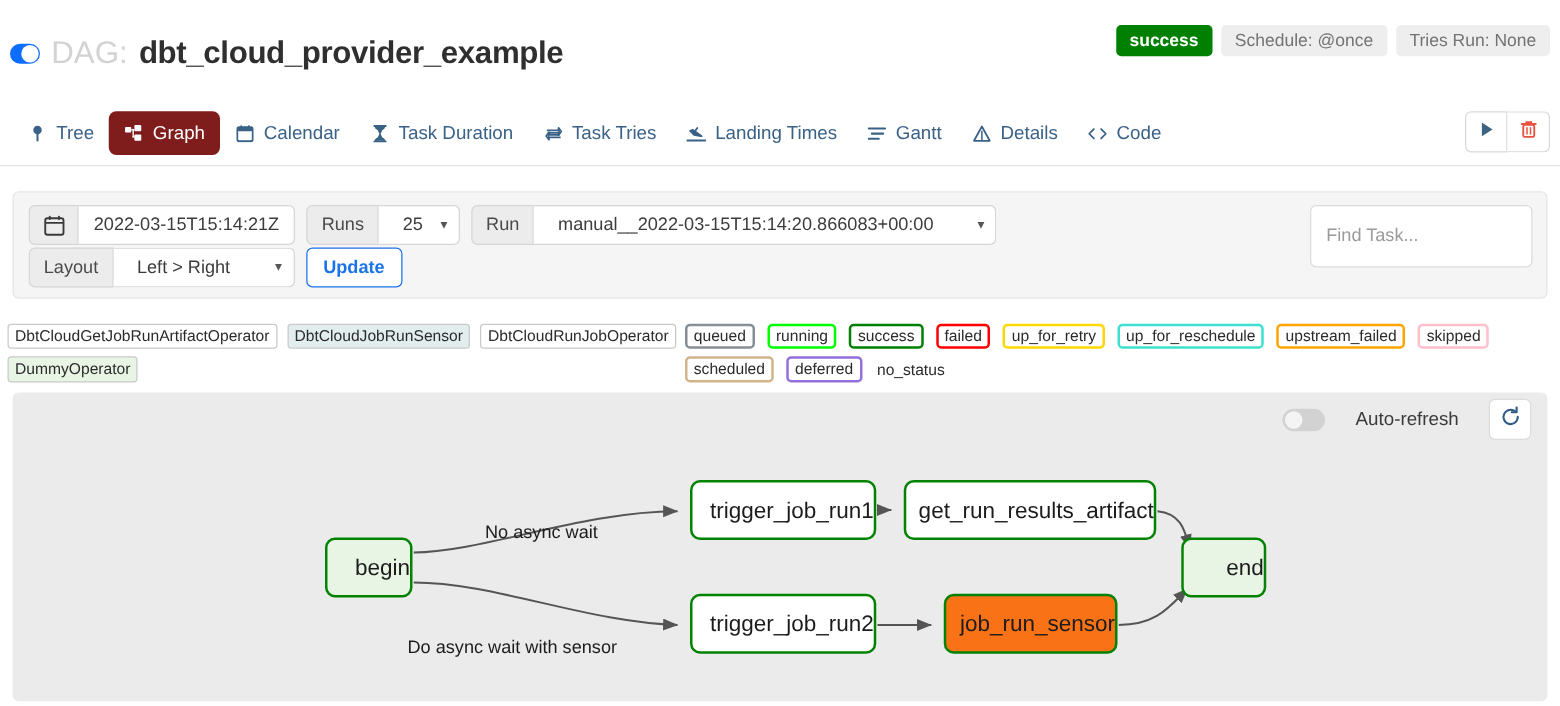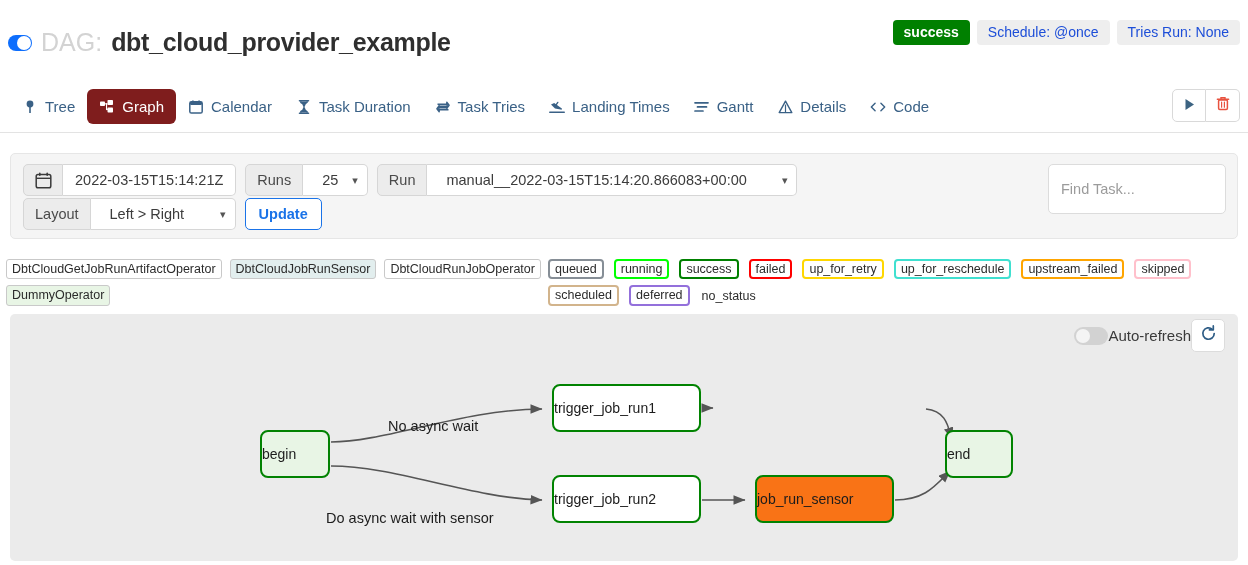--- a/index.html
+++ b/index.html
@@ -35,21 +35,21 @@
 
   .header-badges {
     position: absolute; right: 8px; top: 20px;
     display: flex; align-items: center; gap: 7px;
   }
   .badge {
     font-size: 14px; padding: 5px 11px 6px; border-radius: 4px;
     white-space: nowrap; line-height: 1;
   }
   .badge-success { background: #008000; color: #ffffff; font-weight: 700; }
-  .badge-plain { background: #eeeeee; color: #1d4ed8; font-weight: 400; }
+  .badge-plain { background: #eeeeee; color: #737373; font-weight: 400; }
 
   
   .tabbar {
     position: absolute; left: 0; top: 80px; width: 1248px; height: 53px;
     border-bottom: 1px solid #e3e3e3;
   }
   .tabs {
     position: absolute; left: 10px; top: 0;
     display: flex; align-items: center; height: 53px; gap: 0px;
   }
@@ -138,42 +138,42 @@
   }
   .st-plain { border: none; padding: 1px 2px; font-size: 12.5px; color: #2b2b2b; }
 
   
   .graph-panel {
     position: absolute; left: 10px; top: 314px; width: 1228px; height: 247px;
     background: #ebebeb; border-radius: 5px; overflow: hidden;
   }
   .refresh-row {
     position: absolute; right: 13px; top: 5px;
-    display: flex; align-items: center; gap: 0;
+    display: flex; align-items: center; gap: 24px;
   }
   .switch {
     width: 34px; height: 18px; border-radius: 9px; background: #d2d2d2;
     position: relative; cursor: pointer; flex: none;
   }
   .switch::after {
     content: ""; position: absolute; left: 2px; top: 2px;
     width: 14px; height: 14px; border-radius: 50%; background: #f4f4f4;
   }
   .refresh-lbl { font-size: 15px; color: #3a3a3a; }
   .refresh-btn {
     width: 34px; height: 33px; background: #fff; border: 1px solid #dcdcdc;
     border-radius: 5px; display: flex; align-items: center; justify-content: center;
     cursor: pointer;
   }
 
   .canvas { position: absolute; left: 0; top: 0; width: 1228px; height: 247px; }
   .node {
     position: absolute; border: 2.5px solid #018301; border-radius: 8px;
-    background: #ffffff; display: flex; align-items: center; justify-content: flex-start;
-    font-size: 14px; color: #1c1c1c; cursor: pointer; white-space: nowrap;
+    background: #ffffff; display: flex; align-items: center; justify-content: flex-end;
+    font-size: 18px; color: #1c1c1c; cursor: pointer; white-space: nowrap;
   }
   .node.dummy { background: #e8f5e5; }
   .node.sensor { background: #f97316; }
   .edge-label {
     position: absolute; font-size: 14.5px; color: #1c1c1c; white-space: nowrap;
   }
   svg.edges { position: absolute; left: 0; top: 0; width: 1228px; height: 247px; pointer-events: none; }
 </style>
 </head>
 <body>
@@ -411,20 +411,23 @@
         <path d="M916,95 C936,97 938,112 942,125" fill="none" stroke="#555" stroke-width="1.6" marker-end="url(#arrow)"></path>
         <path d="M885,186 C915,186 925,172 940,157" fill="none" stroke="#555" stroke-width="1.6" marker-end="url(#arrow)"></path>
       </svg>
 
       <div class="node dummy" style="left: 250px; top: 116px; width: 70px; height: 48px; border-color: rgb(1, 131, 1);">
         <span>begin</span>
       </div>
       <div class="node" style="left: 542px; top: 70px; width: 149px; height: 48px; border-color: rgb(1, 131, 1);">
         <span>trigger_job_run1</span>
       </div>
+      <div class="node" style="left: 713px; top: 70px; width: 202px; height: 48px; border-color: rgb(1, 131, 1);">
+        <span>get_run_results_artifact</span>
+      </div>
       <div class="node" style="left: 542px; top: 161px; width: 149px; height: 48px; border-color: rgb(1, 131, 1);">
         <span>trigger_job_run2</span>
       </div>
       <div class="node sensor" style="left: 745px; top: 161px; width: 139px; height: 48px; border-color: rgb(1, 131, 1);">
         <span>job_run_sensor</span>
       </div>
       <div class="node dummy" style="left: 935px; top: 116px; width: 68px; height: 48px; border-color: rgb(1, 131, 1);">
         <span>end</span>
       </div>
 

